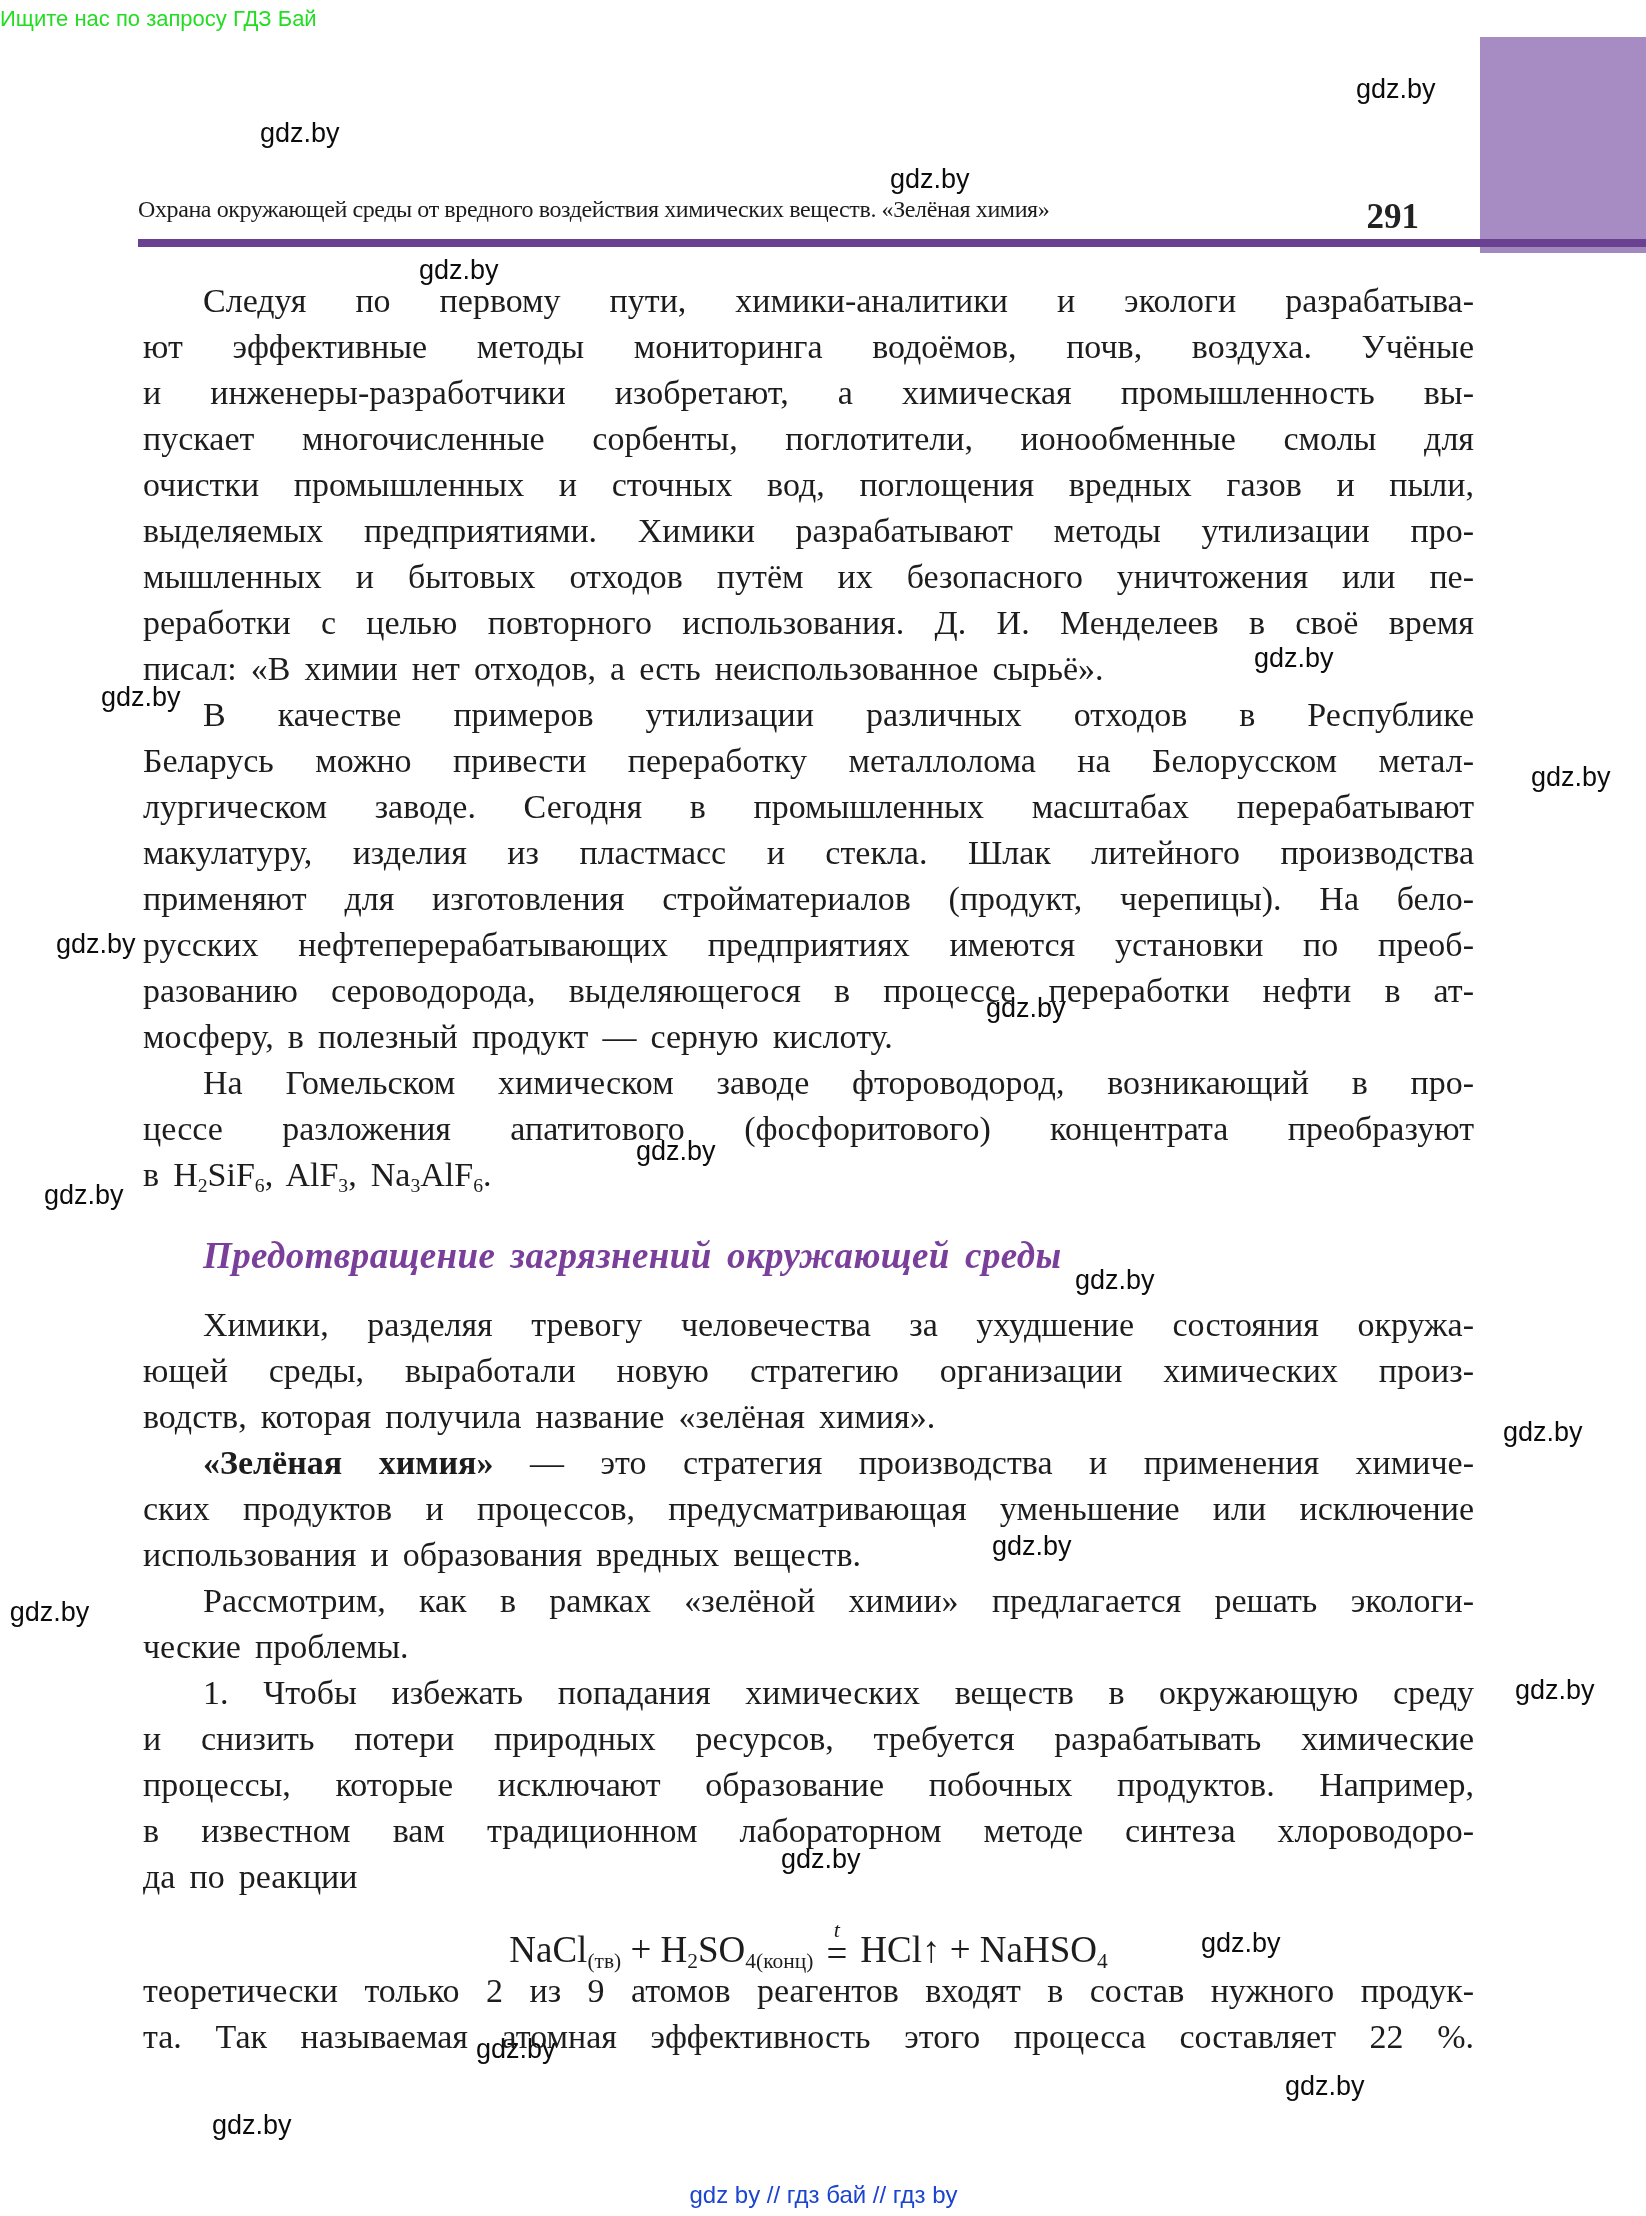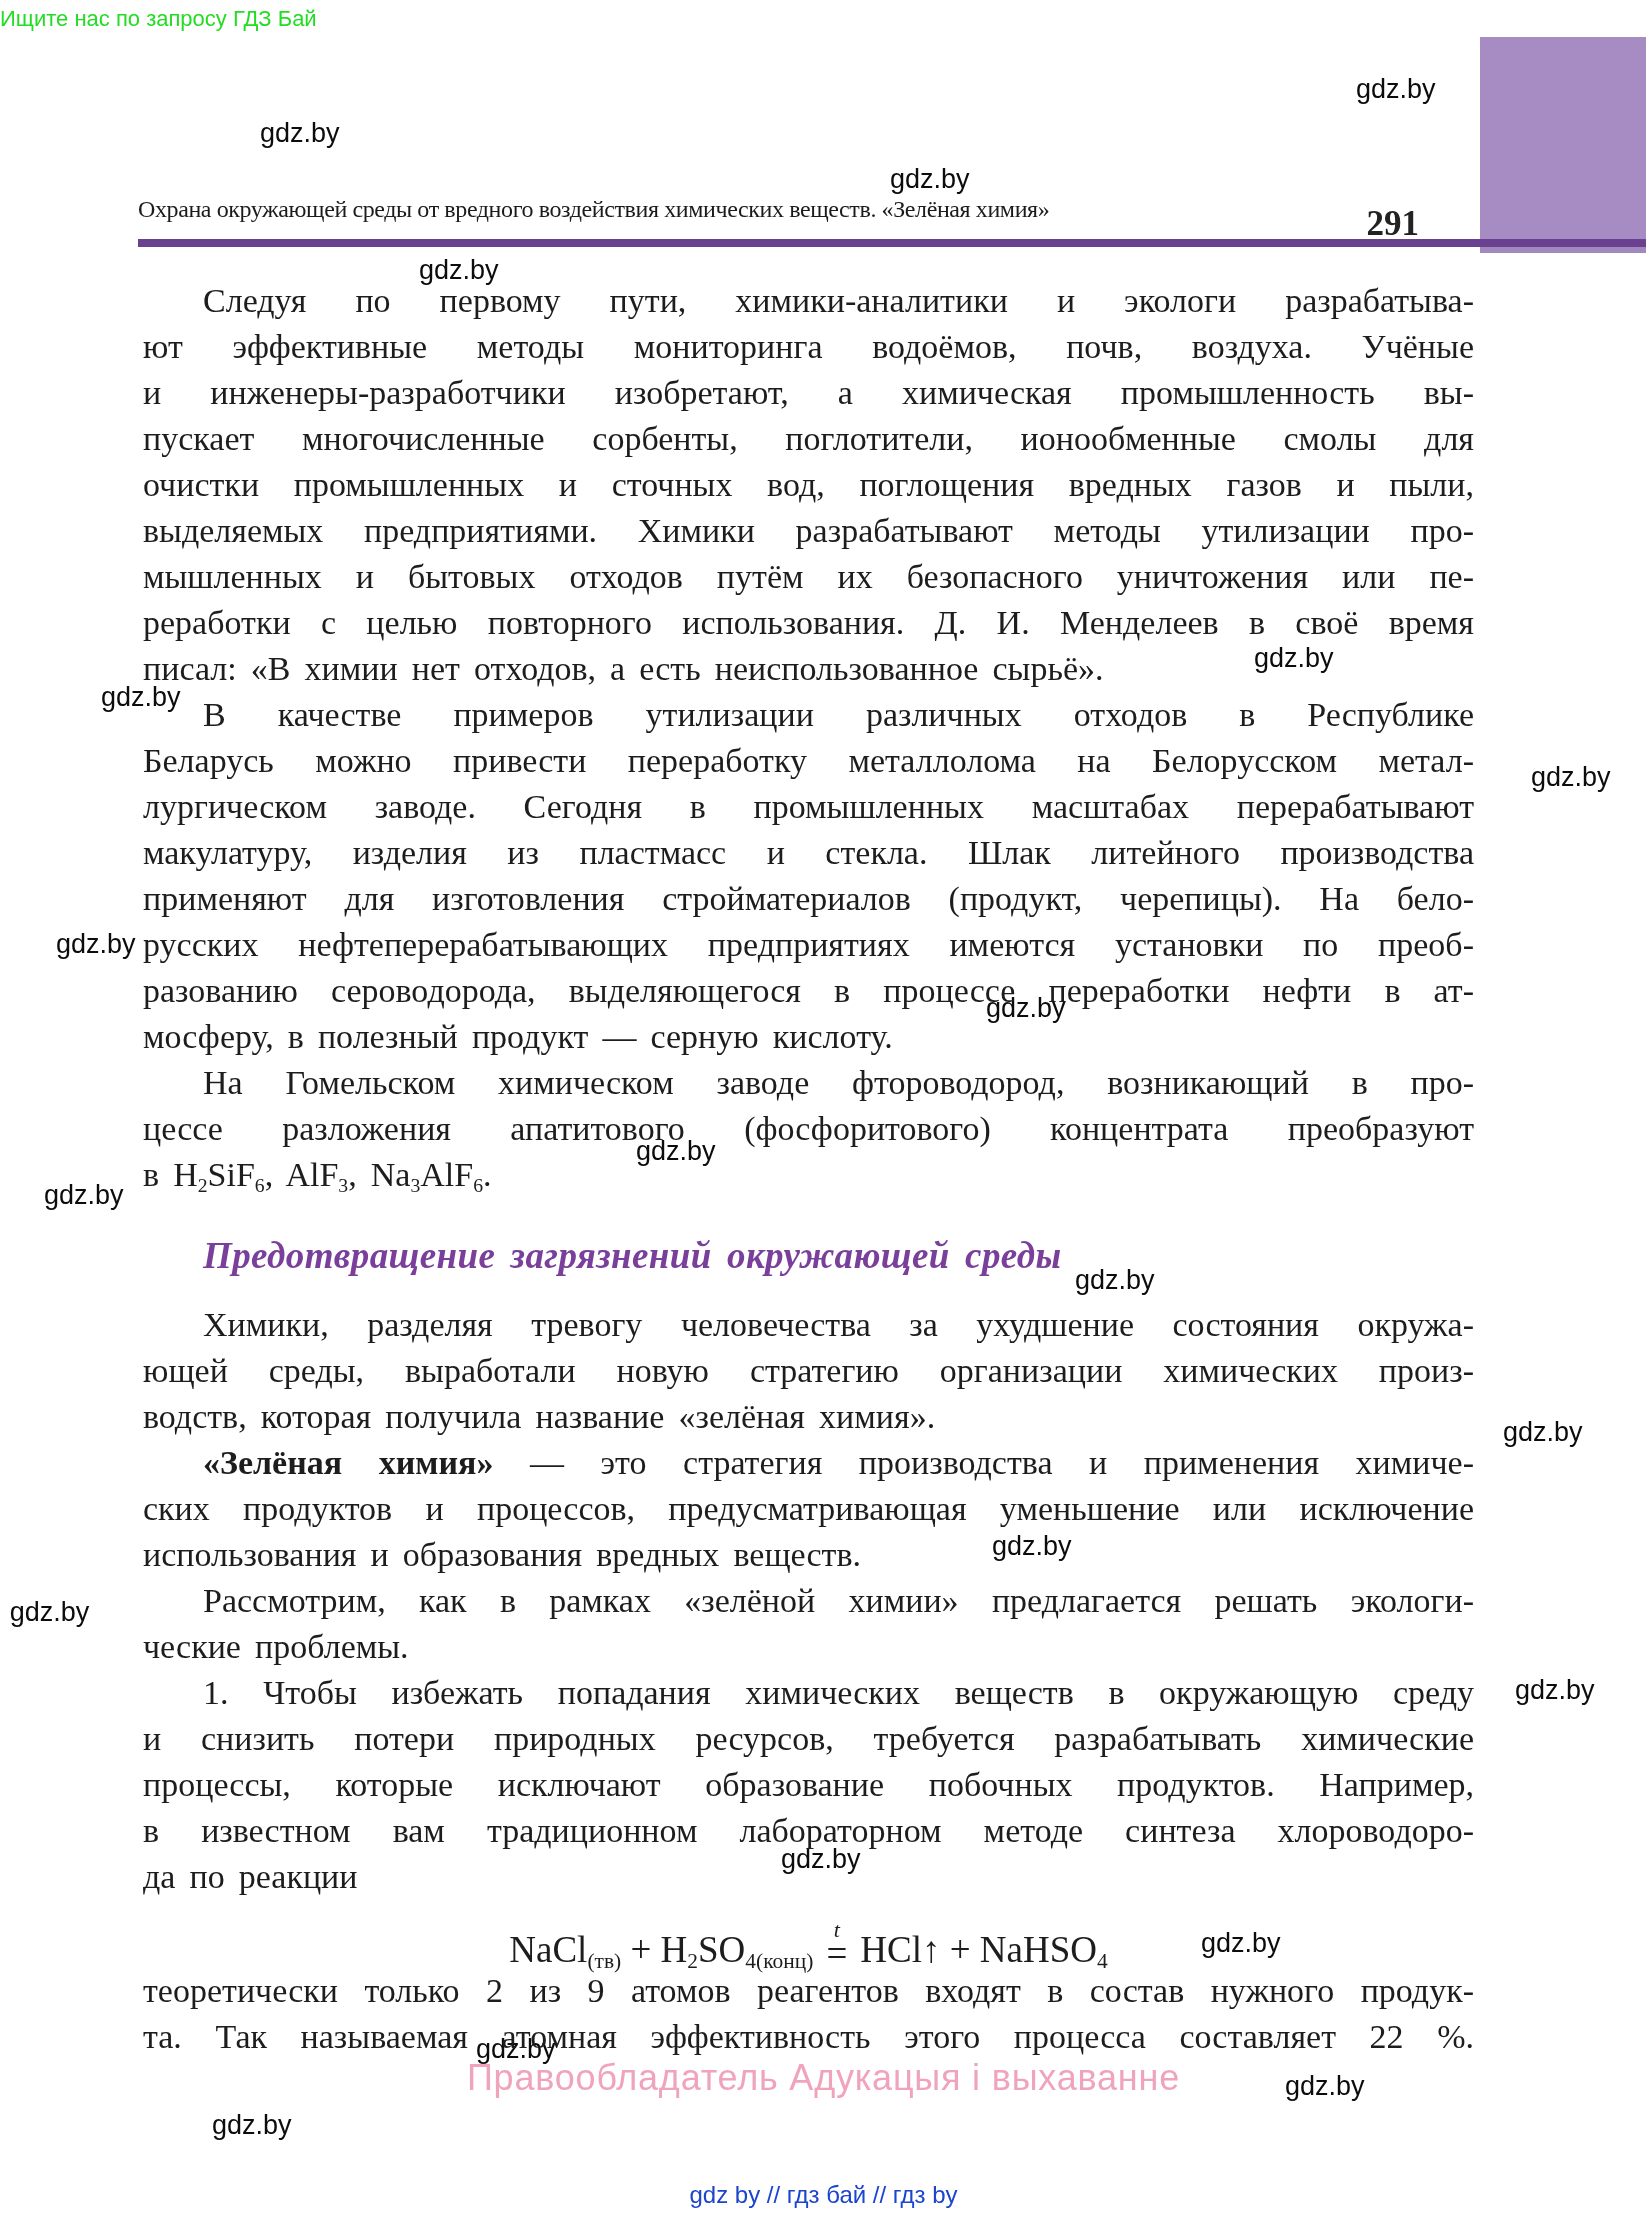--- a/index.html
+++ b/index.html
@@ -10,21 +10,21 @@
   .promo-top{position:absolute;top:6.4px;left:0;width:100%;
              font-family:"Liberation Sans",sans-serif;font-size:22px;color:#23dd23;}
 
   
   .wm{position:absolute;font-family:"Liberation Sans",sans-serif;font-size:27px;
       color:#0c0c0c;white-space:nowrap;}
 
   
   .hdr-title{position:absolute;left:138px;top:196px;font-size:24px;color:#1b1b1b;
              letter-spacing:-0.4px;white-space:nowrap;}
-  .hdr-num{position:absolute;left:1314px;top:204px;width:105px;text-align:right;
+  .hdr-num{position:absolute;left:1314px;top:197px;width:105px;text-align:right;
            font-size:35px;font-weight:bold;color:#222;}
   .hdr-rule{position:absolute;left:138px;top:239px;width:1509px;height:8px;background:#6a4190;}
   .corner-rect{position:absolute;left:1480px;top:37px;width:167px;height:202px;background:#a78cc3;}
   .corner-sub{position:absolute;left:1480px;top:247px;width:167px;height:6.4px;background:#a189bd;}
 
   
   .body-text{position:absolute;left:143px;top:278px;width:1331px;
              font-size:34px;line-height:46px;word-spacing:5.6px;}
   .line{text-align:justify;text-align-last:justify;height:46px;}
   .line.end{text-align-last:left;}
@@ -142,17 +142,16 @@
           <span class="eq">=</span>
         </span>
         <span>HCl↑ + NaHSO<sub>4</sub></span>
       </div>
       <div class="para">
         <div class="line">теоретически только 2 из 9 атомов реагентов входят в состав нужного продук-</div>
         <div class="line">та. Так называемая атомная эффективность этого процесса составляет 22 %.</div>
       </div>
     </div>
 
-  <div class="copyright">Правообладатель Адукацыя і выхаванне</div>
   <div class="links">gdz by // гдз бай // гдз by</div>
 
 </div>
 
 
 </body></html>

